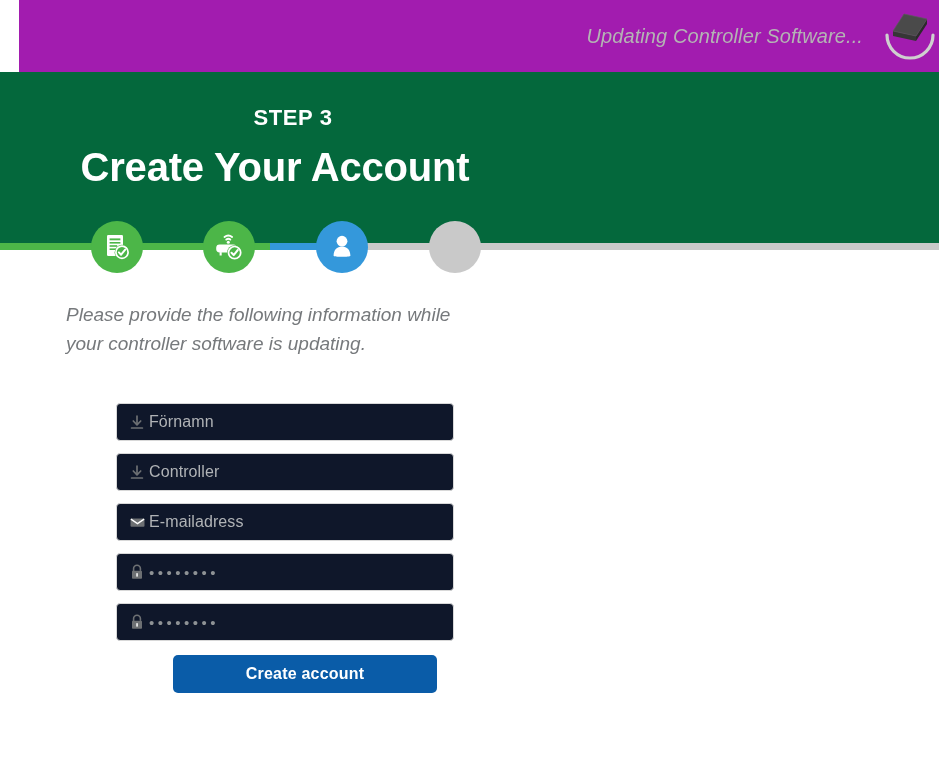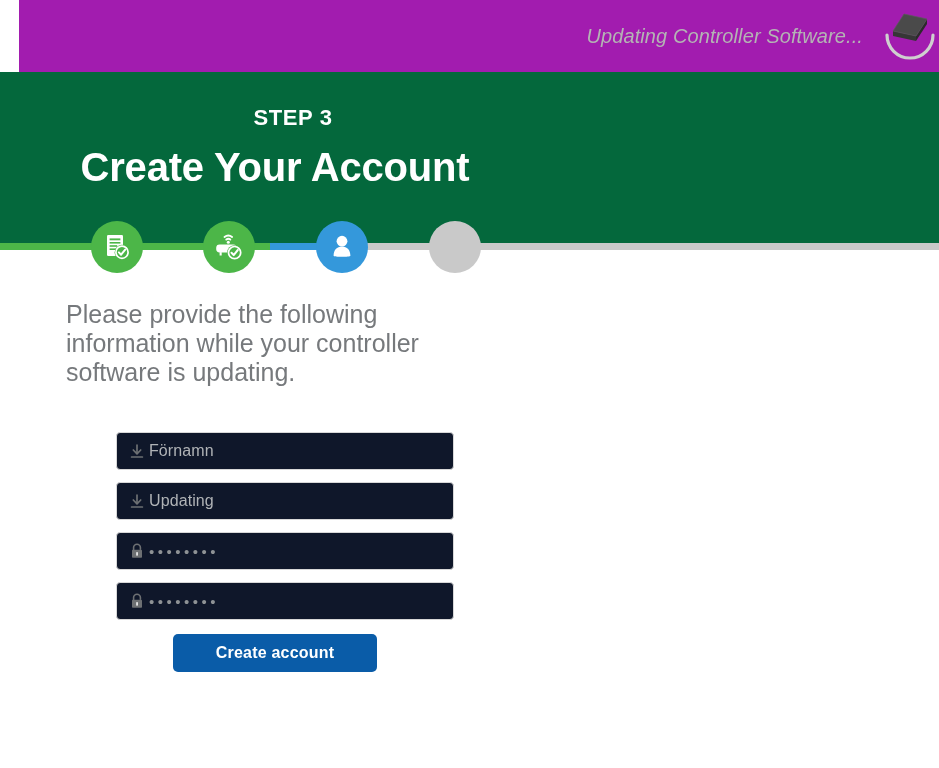--- a/index.html
+++ b/index.html
@@ -132,24 +132,25 @@
   
   .content {
     position: absolute;
     left: 0;
     top: 300px;
     width: 550px;
   }
   .intro {
     margin: 0;
     padding: 0 60px 0 66px;
-    font-size: 25px;
+    font-size: 19px;
     line-height: 29px;
     color: #76797c;
     font-weight: 400;
+    font-style: italic;
   }
 
   .form {
     margin-top: 45px;
     padding-left: 116px;
   }
   .field {
     position: relative;
     width: 338px;
     height: 38px;
@@ -182,21 +183,21 @@
     color: #8e9295;
     letter-spacing: 3.5px;
     line-height: 1;
   }
 
   .submit-row {
     margin-top: 14px;
     padding-left: 57px;
   }
   .btn-primary {
-    width: 204px;
+    width: 264px;
     height: 38px;
     border: none;
     border-radius: 5px;
     background: #0a5ca8;
     color: #ffffff;
     font-family: "Liberation Sans", sans-serif;
     font-size: 16px;
     font-weight: bold;
     letter-spacing: 0.2px;
     cursor: pointer;
@@ -292,23 +293,32 @@
     </div>
 
     <div class="field">
       <span class="field-icon">
         <svg width="14" height="15" viewBox="0 0 14 15">
           <path d="M7,1 L7,8.6" stroke="#6d7073" stroke-width="1.7" stroke-linecap="round"></path>
           <path d="M3.3,6.0 L7,9.8 L10.7,6.0" fill="none" stroke="#6d7073" stroke-width="1.7" stroke-linecap="round" stroke-linejoin="round"></path>
           <path d="M1.6,13 L12.4,13" stroke="#6d7073" stroke-width="1.7" stroke-linecap="round"></path>
         </svg>
       </span>
-      <span class="field-text">Updating</span>
-    </div>
-
+      <span class="field-text">Controller</span>
+    </div>
+
+    <div class="field">
+      <span class="field-icon">
+        <svg width="15" height="11" viewBox="0 0 15 11">
+          <rect x="0.5" y="1.4" width="14" height="8.4" rx="1" fill="#6d7073"></rect>
+          <path d="M0.9,2.1 L7.5,6.6 L14.1,2.1" fill="none" stroke="#ffffff" stroke-width="1.3"></path>
+        </svg>
+      </span>
+      <span class="field-text">E-mailadress</span>
+    </div>
 
 
     <div class="field">
       <span class="field-icon">
         <svg width="14" height="16" viewBox="0 0 14 16">
           <path d="M3.6,7.2 L3.6,4.6 a3.4,3.4 0 0 1 6.8,0 L10.4,6.2" fill="none" stroke="#6d7073" stroke-width="1.6" stroke-linecap="round"></path>
           <rect x="2.0" y="6.8" width="10" height="8.0" rx="0.8" fill="#6d7073"></rect>
           <rect x="6.3" y="9.2" width="1.5" height="3.4" fill="#ffffff"></rect>
         </svg>
       </span>

